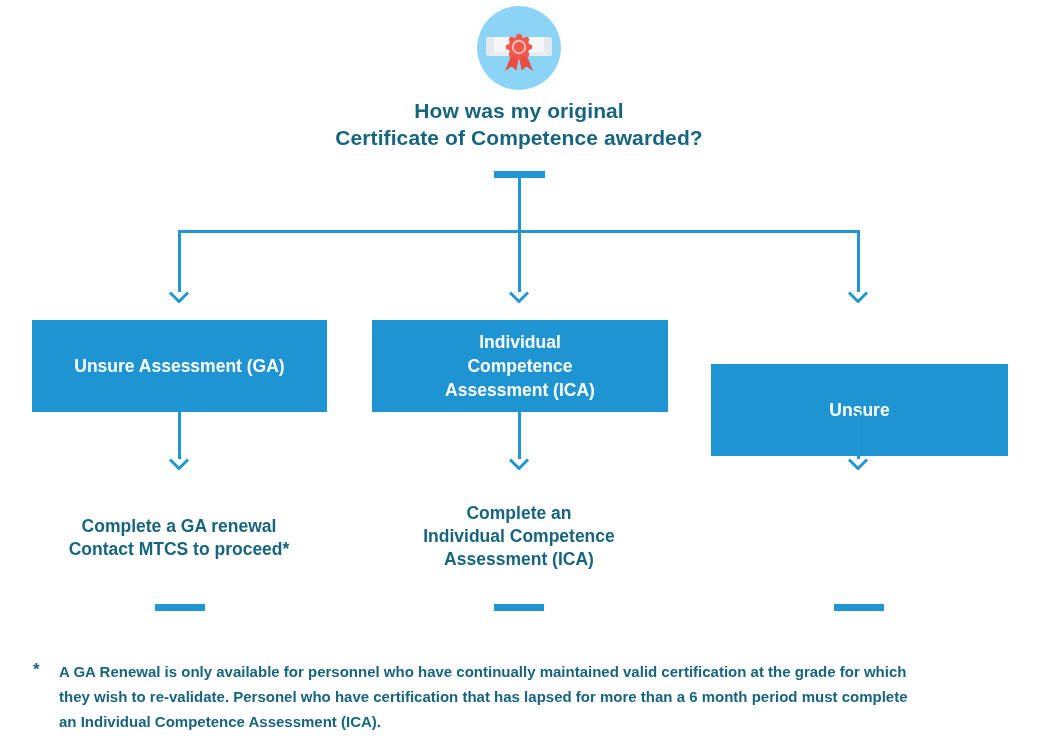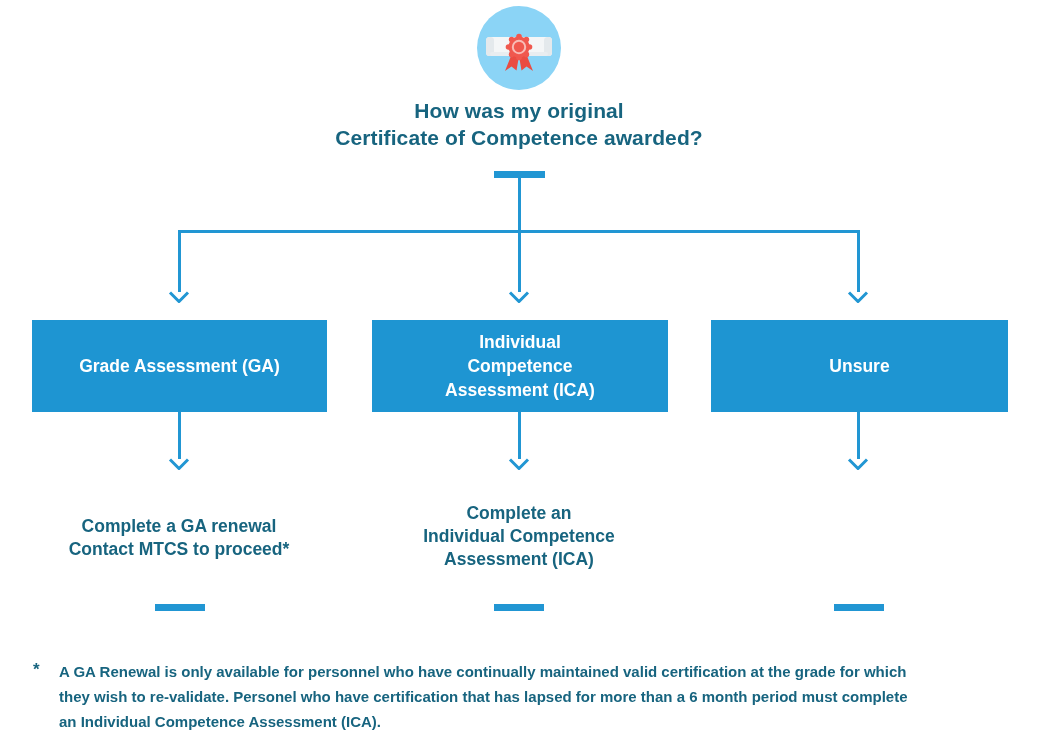--- a/index.html
+++ b/index.html
@@ -57,21 +57,21 @@
   .option-box{
     position:absolute;top:320px;height:92px;
     background:var(--box-blue);
     color:var(--box-text);
     display:flex;align-items:center;justify-content:center;
     text-align:center;
     font-size:17.5px;font-weight:600;line-height:24px;
   }
   .box-left{left:32px;width:295px;}
   .box-mid{left:372px;width:296px;padding:0 65px;}
-  .box-right{left:711px;width:297px;}
+  .box-right{left:711px;width:297px;margin-top:44px;}
   .outcome{
     position:absolute;width:300px;
     text-align:center;
     color:var(--teal-text);
     font-size:17.5px;font-weight:600;line-height:23px;
     white-space:pre-line;
   }
   .out-left{left:29px;top:515px;}
   .out-mid{left:369px;top:502px;}
   .out-right{left:708px;top:515px;}
@@ -144,21 +144,21 @@
         <polyline points="2,1.5 11,10.5 20,1.5" fill="none" stroke="currentColor" stroke-width="3"></polyline>
       </svg>
   </div>
   <div class="chev chev-row1 cx-right">
     <svg width="22" height="12" viewBox="0 0 22 12">
         <polyline points="2,1.5 11,10.5 20,1.5" fill="none" stroke="currentColor" stroke-width="3"></polyline>
       </svg>
   </div>
 
   <div class="option-box box-left">
-    <span>Grade Assessment (GA)</span>
+    <span>Unsure Assessment (GA)</span>
   </div>
   <div class="option-box box-mid">
     <span>Individual Competence Assessment (ICA)</span>
   </div>
   <div class="option-box box-right">
     <span>Unsure</span>
   </div>
 
   <div class="vline v2-left"></div>
   <div class="vline v2-mid"></div>

